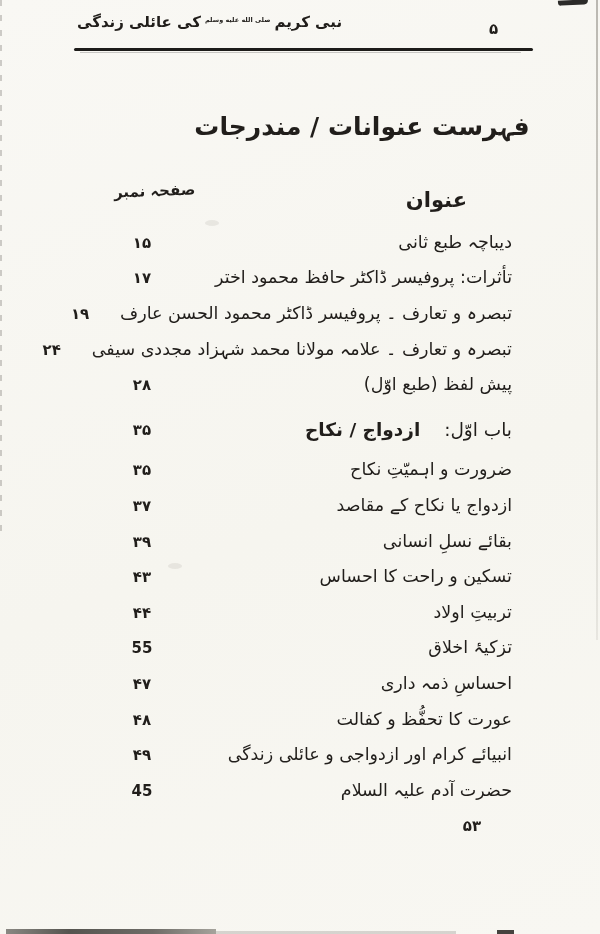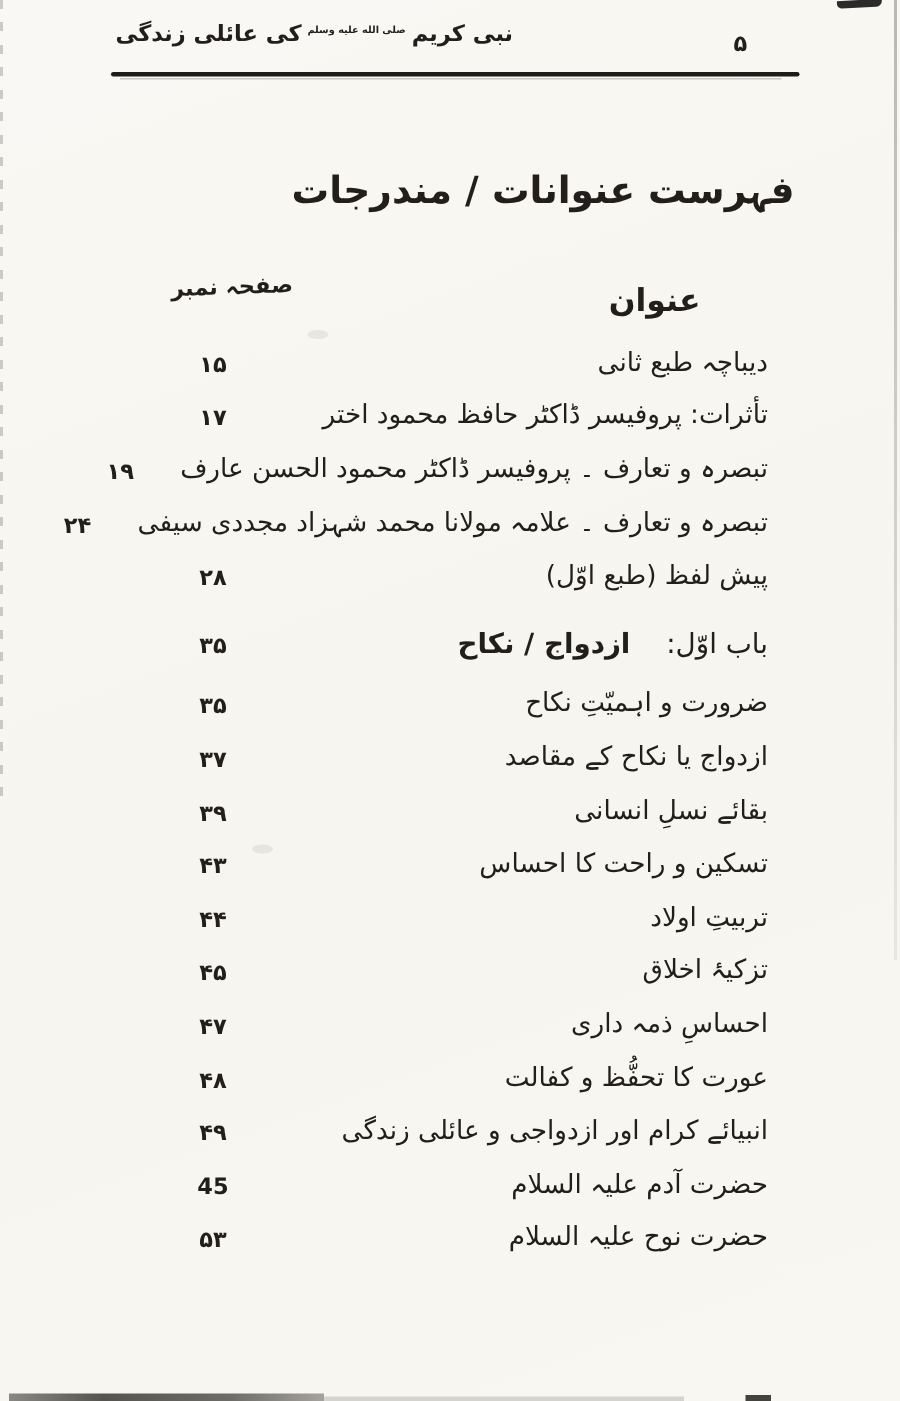--- a/index.html
+++ b/index.html
@@ -107,40 +107,39 @@
     <div class="toc-row">
       <span class="t">تسکین و راحت کا احساس</span>
       <span class="p">۴۳</span>
     </div>
     <div class="toc-row">
       <span class="t">تربیتِ اولاد</span>
       <span class="p">۴۴</span>
     </div>
     <div class="toc-row">
       <span class="t">تزکیۂ اخلاق</span>
-      <span class="p">۴۵</span>
+      <span class="p">55</span>
     </div>
     <div class="toc-row">
       <span class="t">احساسِ ذمہ داری</span>
       <span class="p">۴۷</span>
     </div>
     <div class="toc-row">
       <span class="t">عورت کا تحفُّظ و کفالت</span>
       <span class="p">۴۸</span>
     </div>
     <div class="toc-row">
       <span class="t">انبیائے کرام اور ازدواجی و عائلی زندگی</span>
       <span class="p">۴۹</span>
     </div>
     <div class="toc-row">
       <span class="t">حضرت آدم علیہ السلام</span>
       <span class="p">45</span>
     </div>
     <div class="toc-row">
-      <span class="t">حضرت نوح علیہ السلام</span>
       <span class="p">۵۳</span>
     </div>
   </div>
 
   <div class="corner-mark"></div>
   <div class="edge-right"></div>
   <div class="edge-left"></div>
   <div class="bottom-band"></div>
   <div class="bottom-band-faint"></div>
   <div class="bottom-blob"></div>

